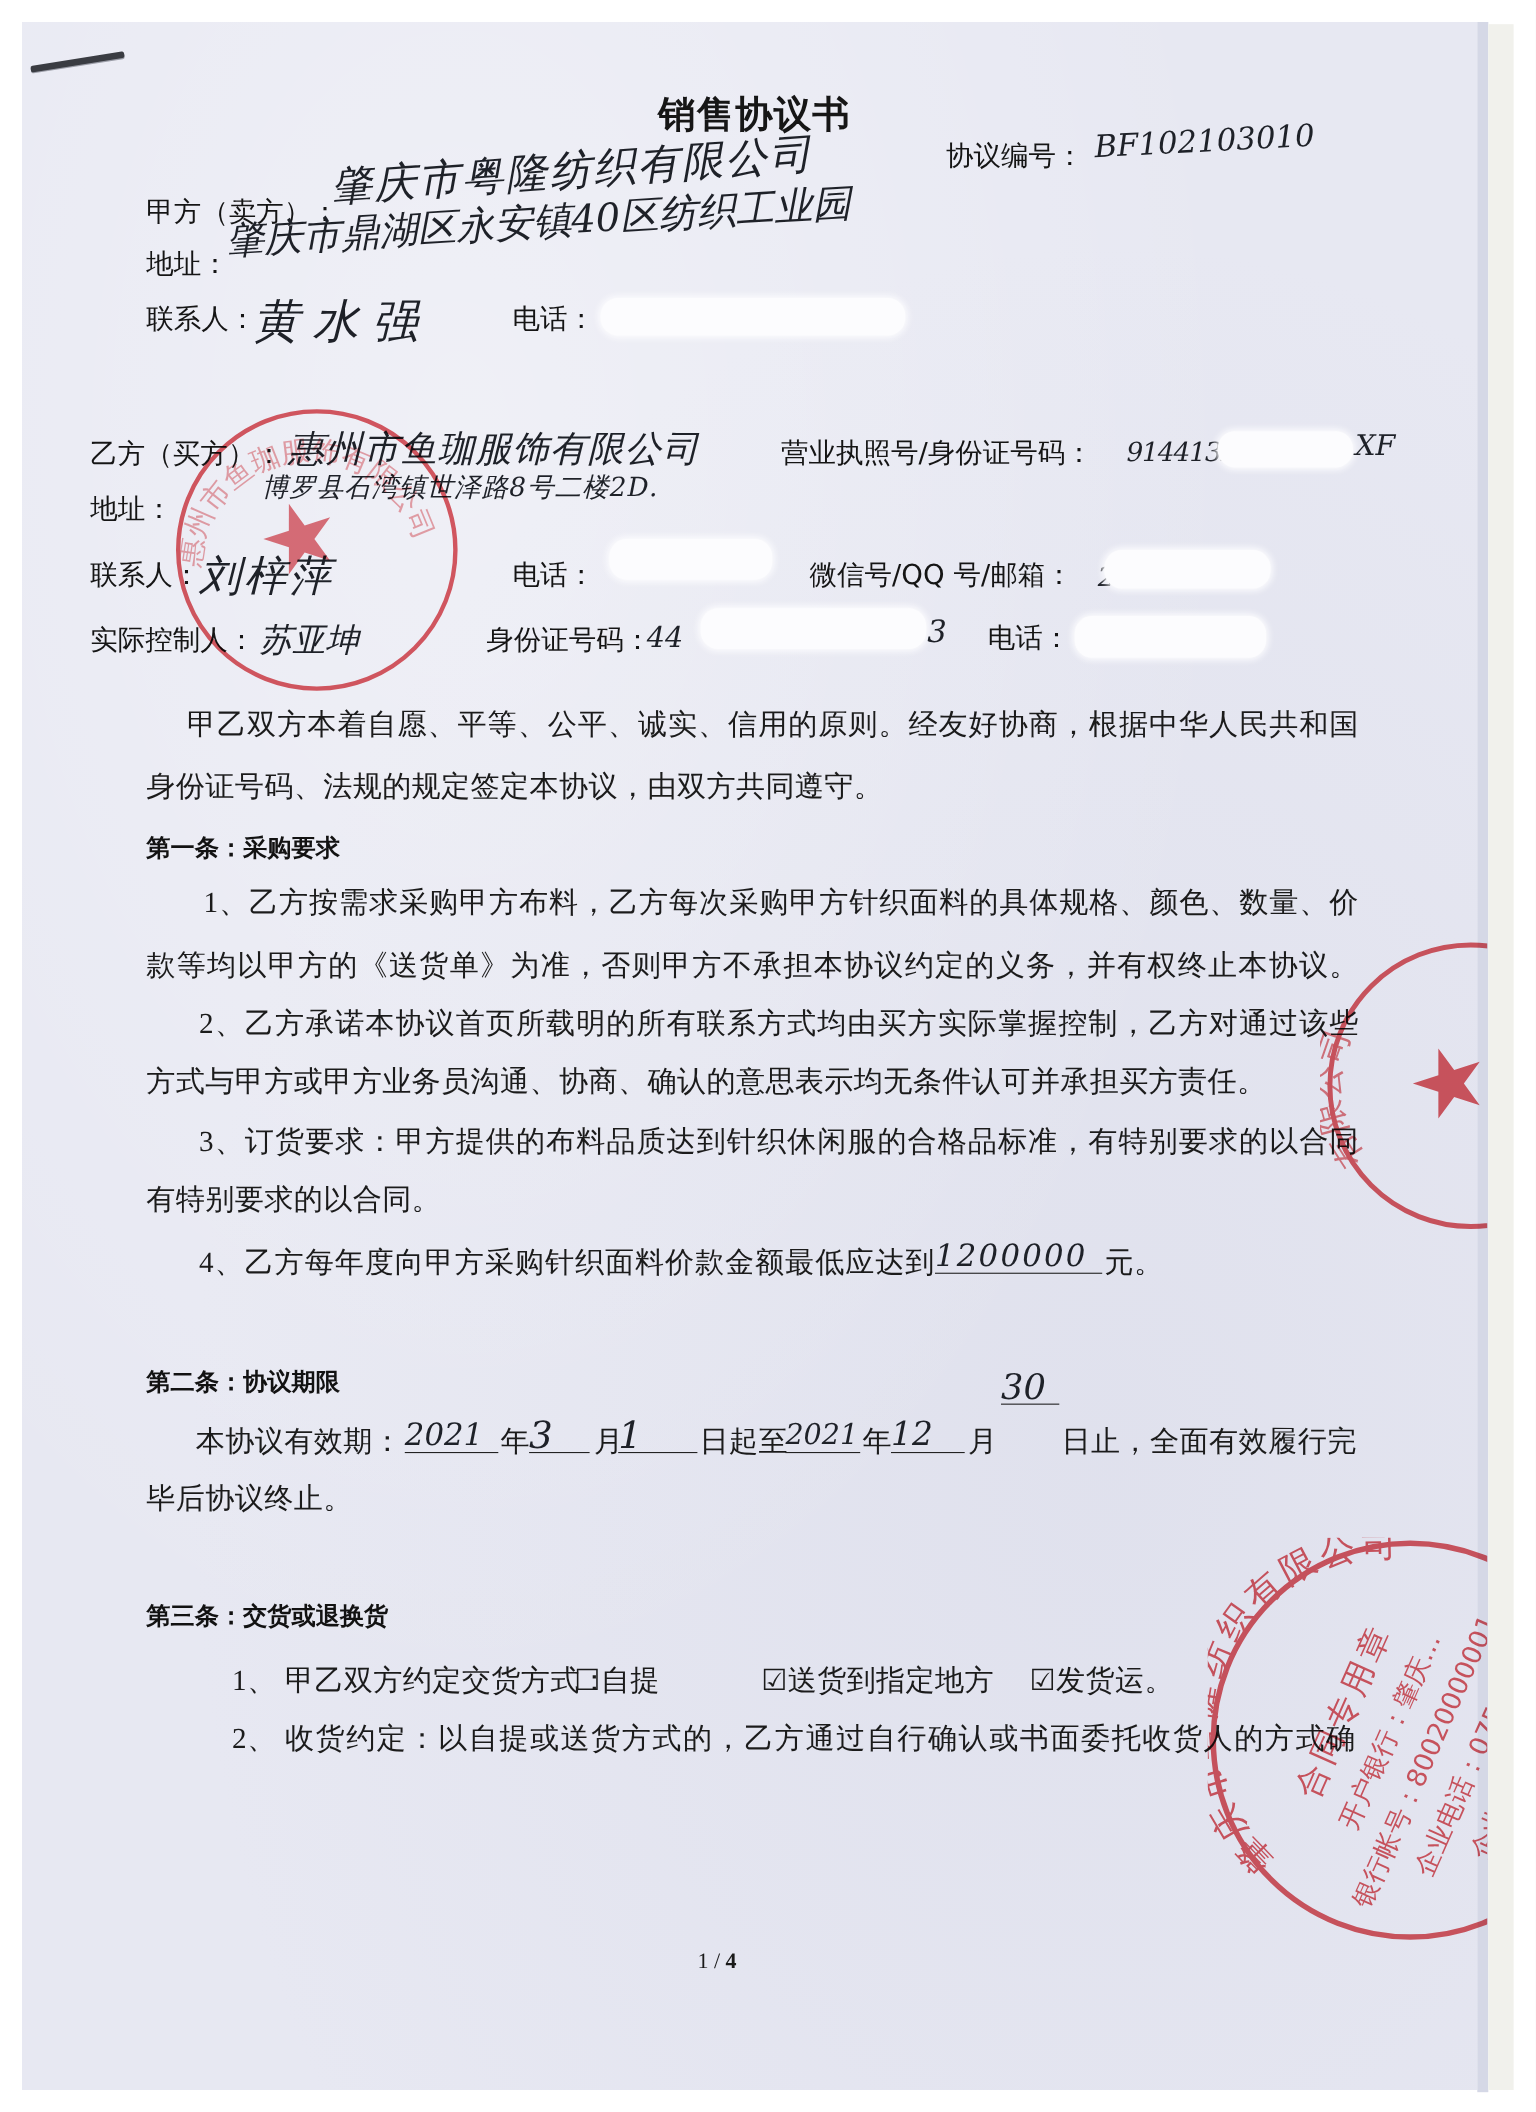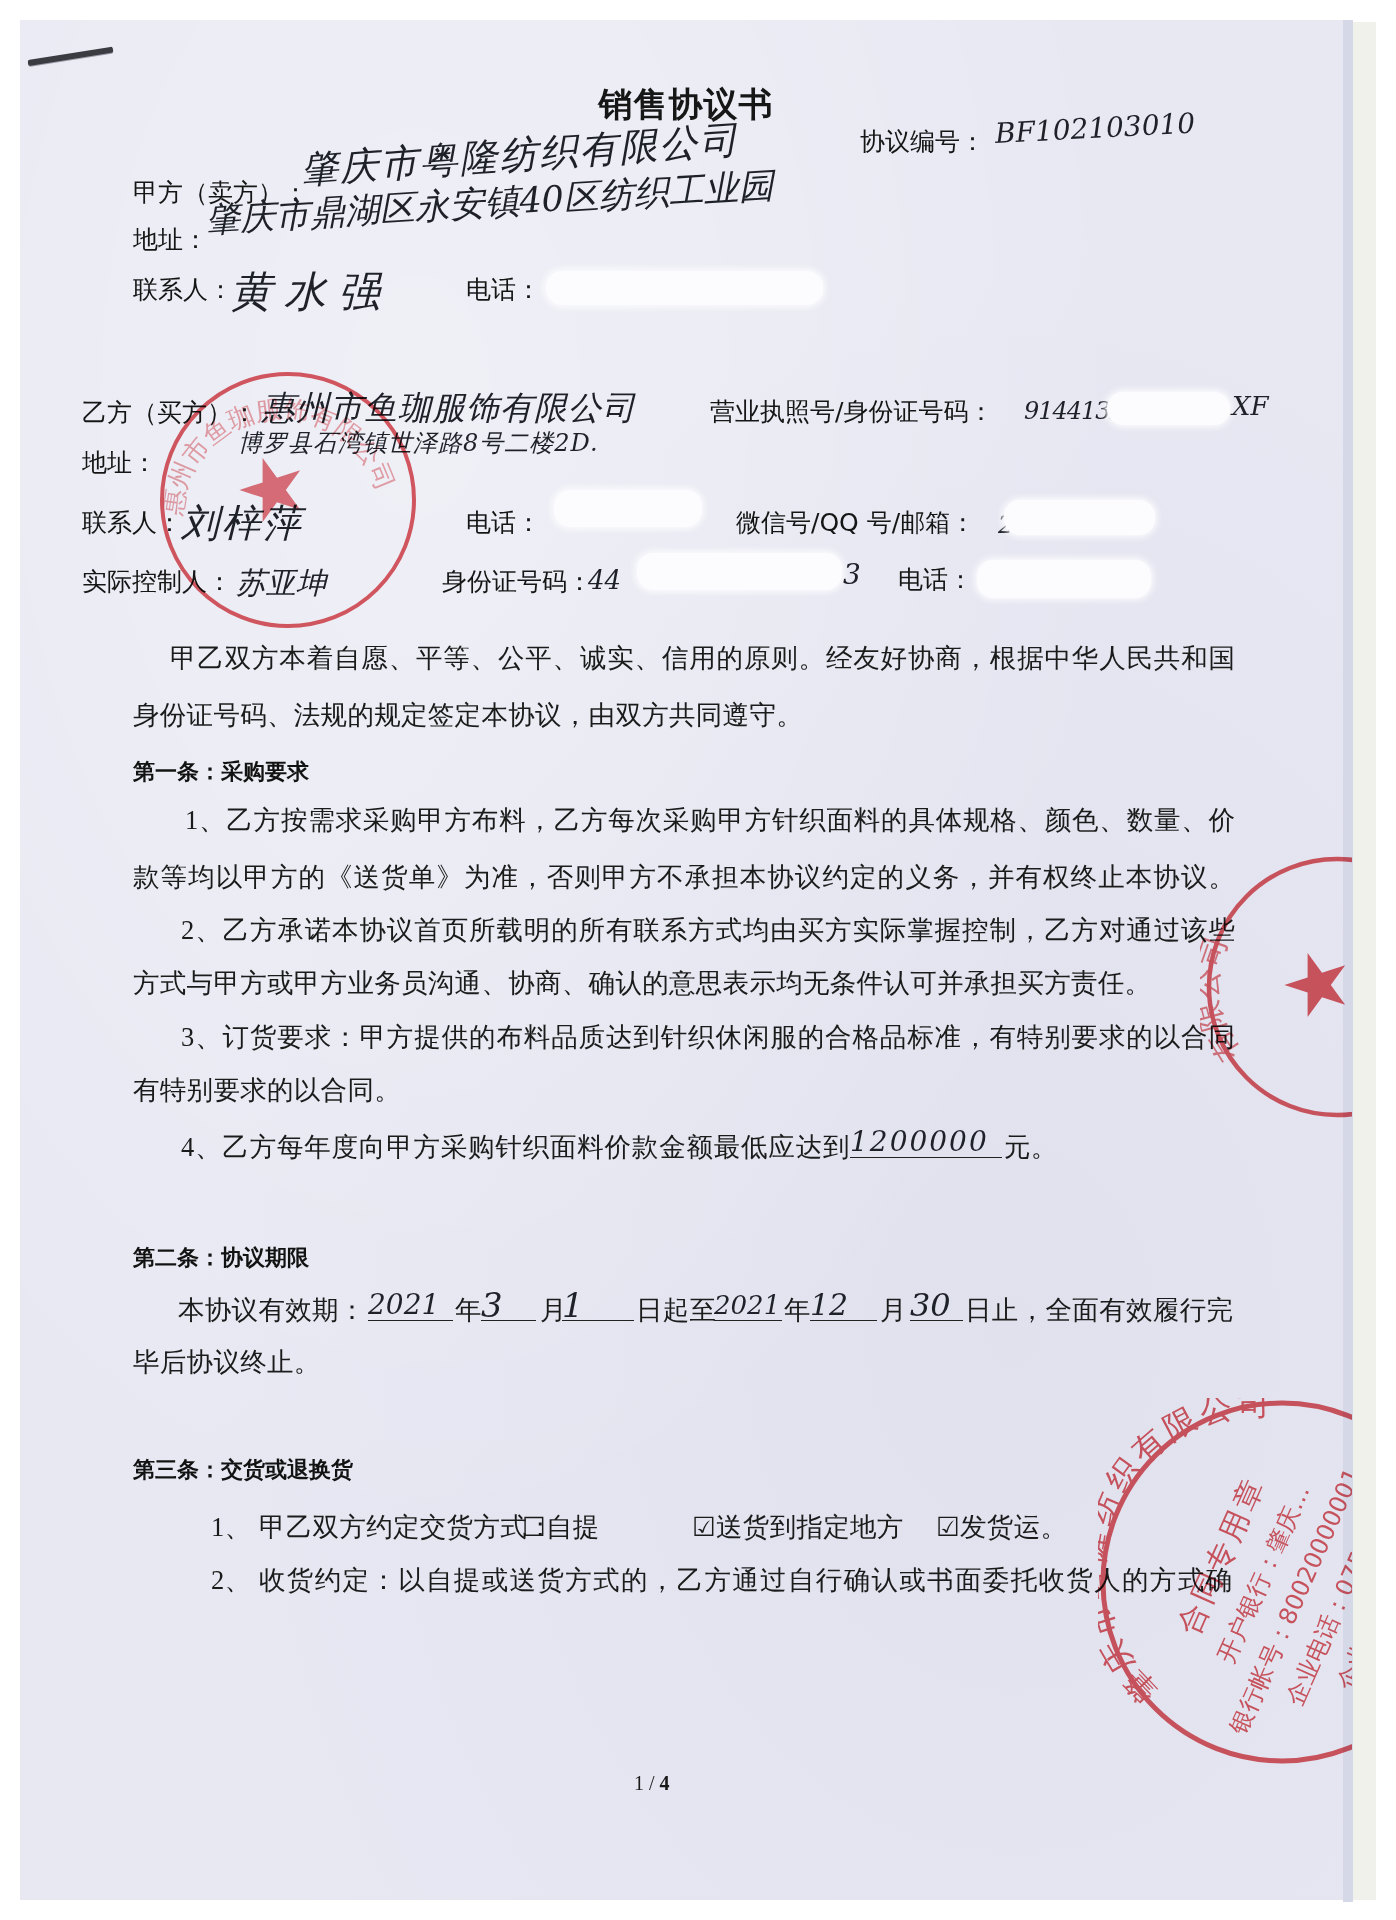--- a/index.html
+++ b/index.html
@@ -126,21 +126,21 @@
   </div>
   <div class="abs txt" style="left:636px; top:1290px;">日起至</div>
   <div class="blank" style="left:714px; top:1290px; width:68px;">
     <span class="hand" style="font-size:26px;">2021</span>
   </div>
   <div class="abs txt" style="left:784px; top:1290px;">年</div>
   <div class="blank" style="left:810px; top:1290px; width:67px;">
     <span class="hand" style="font-size:30px;">12</span>
   </div>
   <div class="abs txt" style="left:880px; top:1290px;">月</div>
-  <div class="blank" style="left:910px; top:1290px; width:53px;">
+  <div class="blank" style="left:910px; top:1246px; width:53px;">
     <span class="hand" style="font-size:32px;">30</span>
   </div>
   <div class="abs txt full" style="left:965px; top:1290px; width:268px;">日止，全面有效履行完</div>
 
   <div class="abs txt" style="left:133px; top:1342px;">毕后协议终止。</div>
 </div>
 
 <div>
   <div class="abs hd" style="left:133px; top:1454px;">第三条：交货或退换货</div>
 

